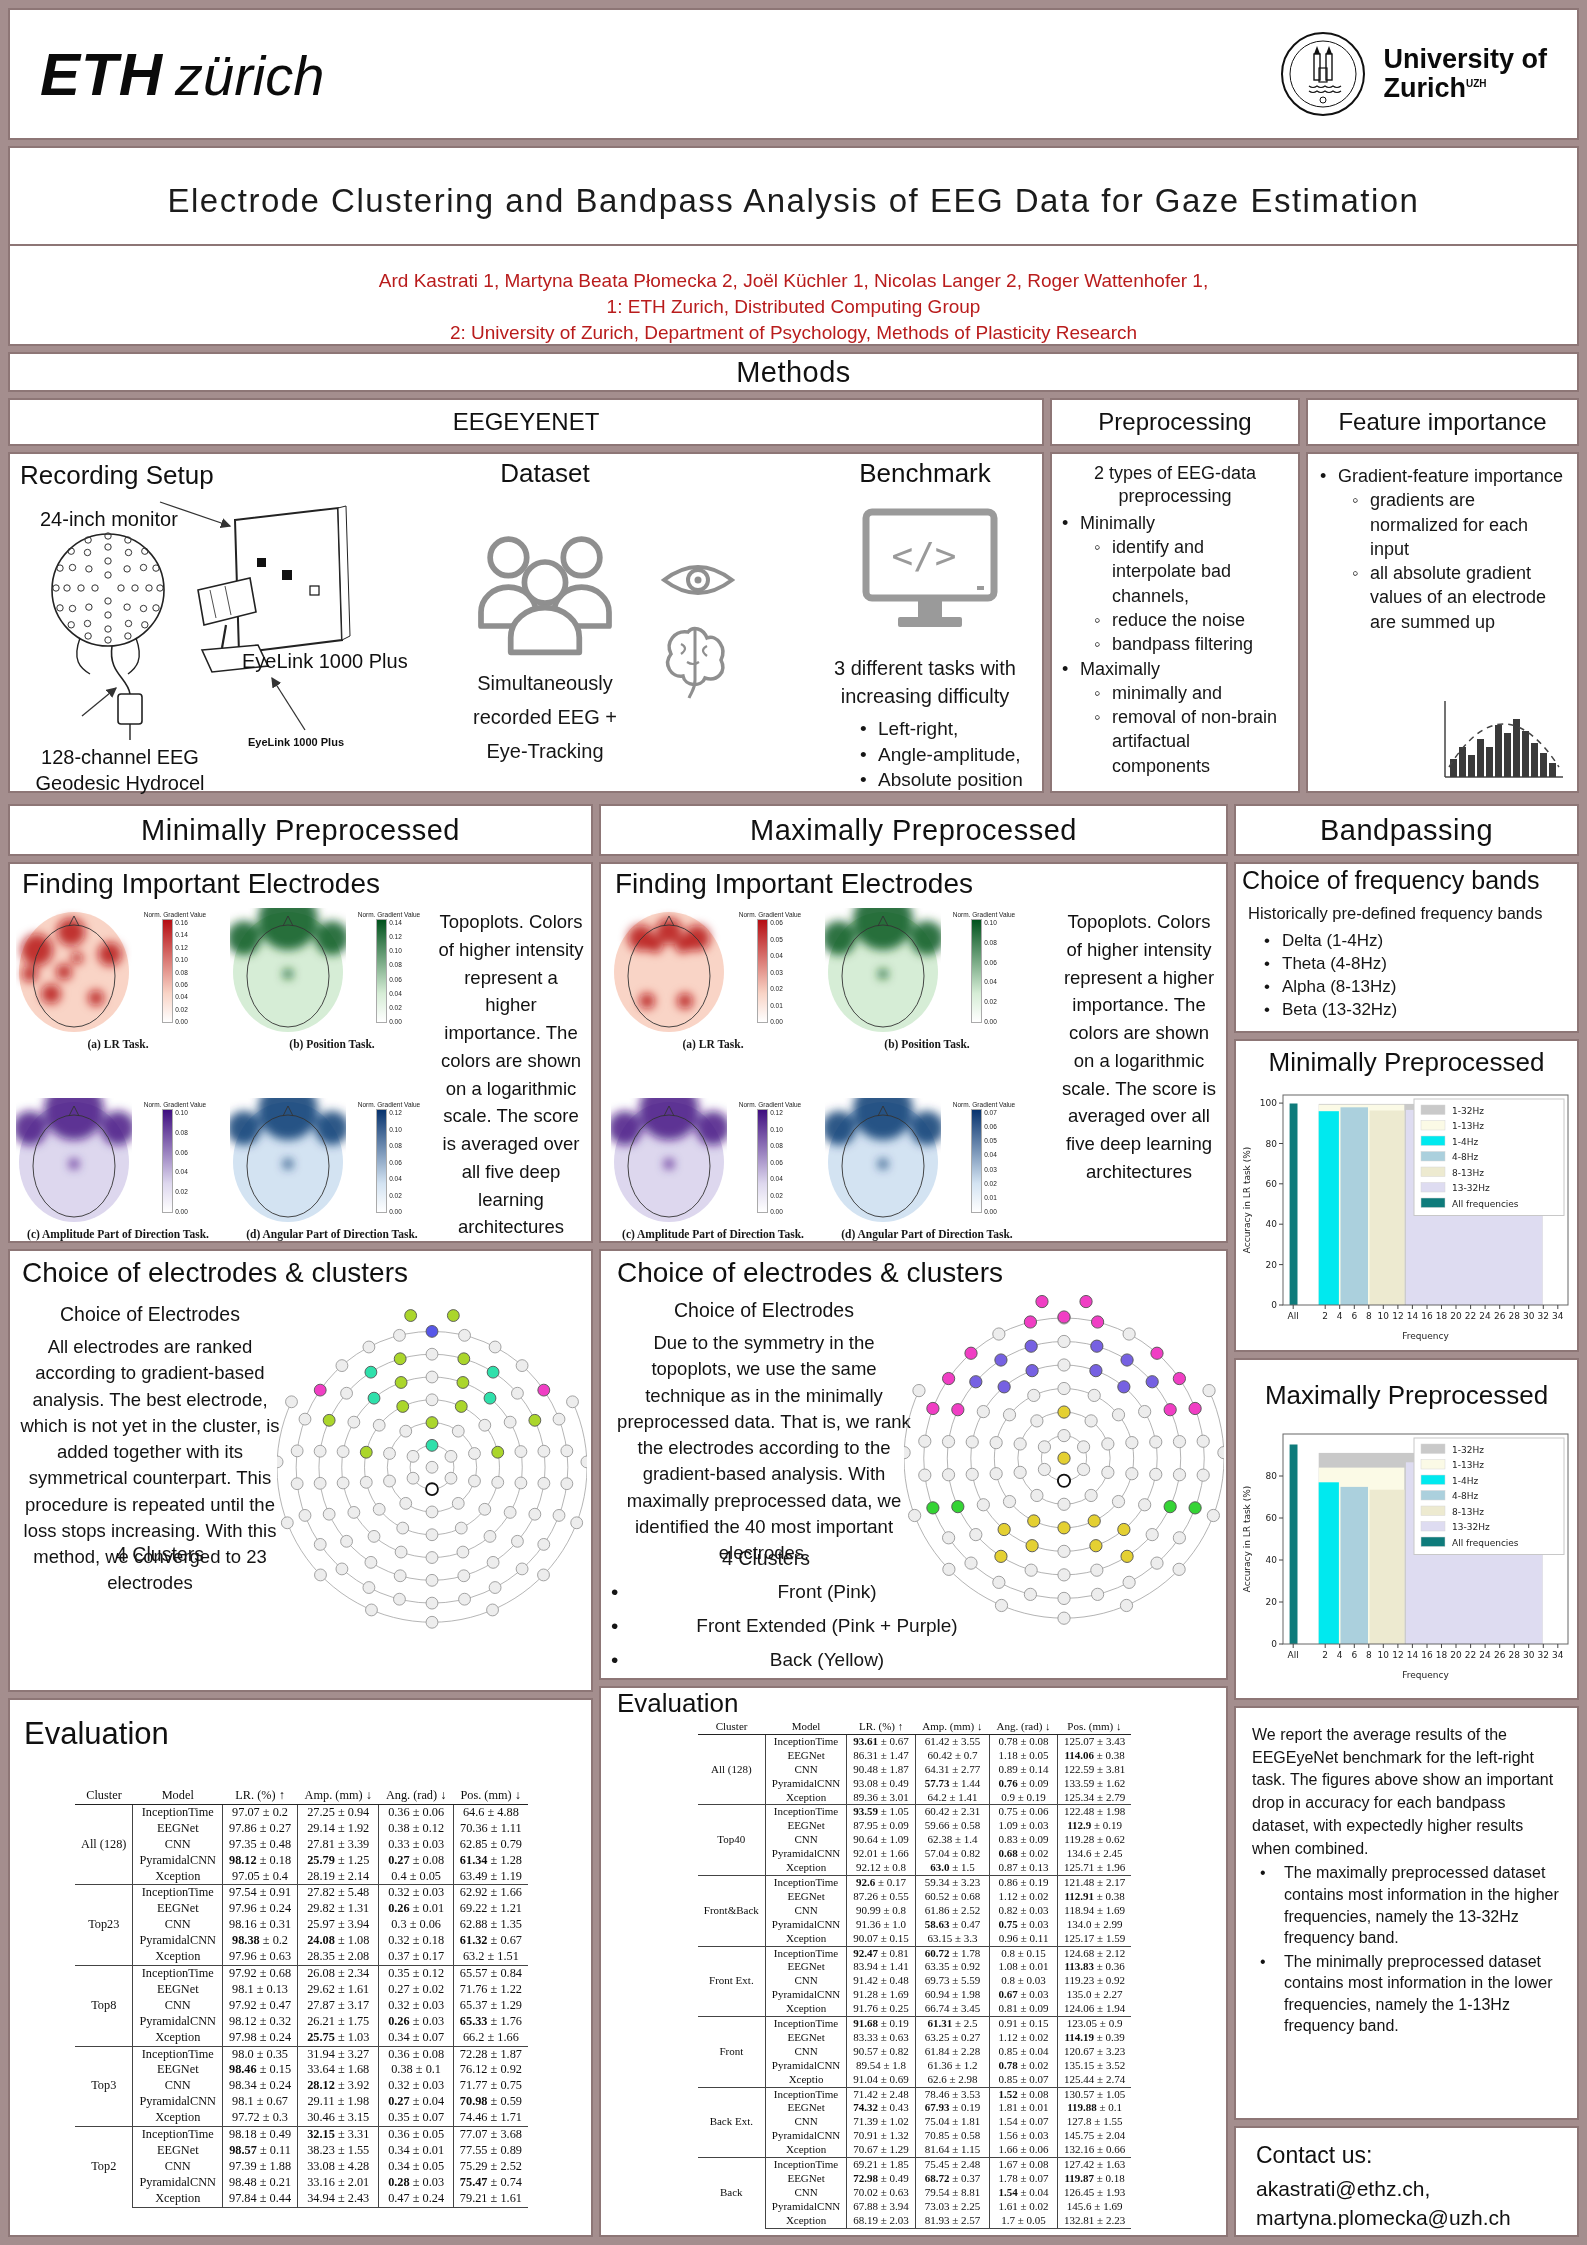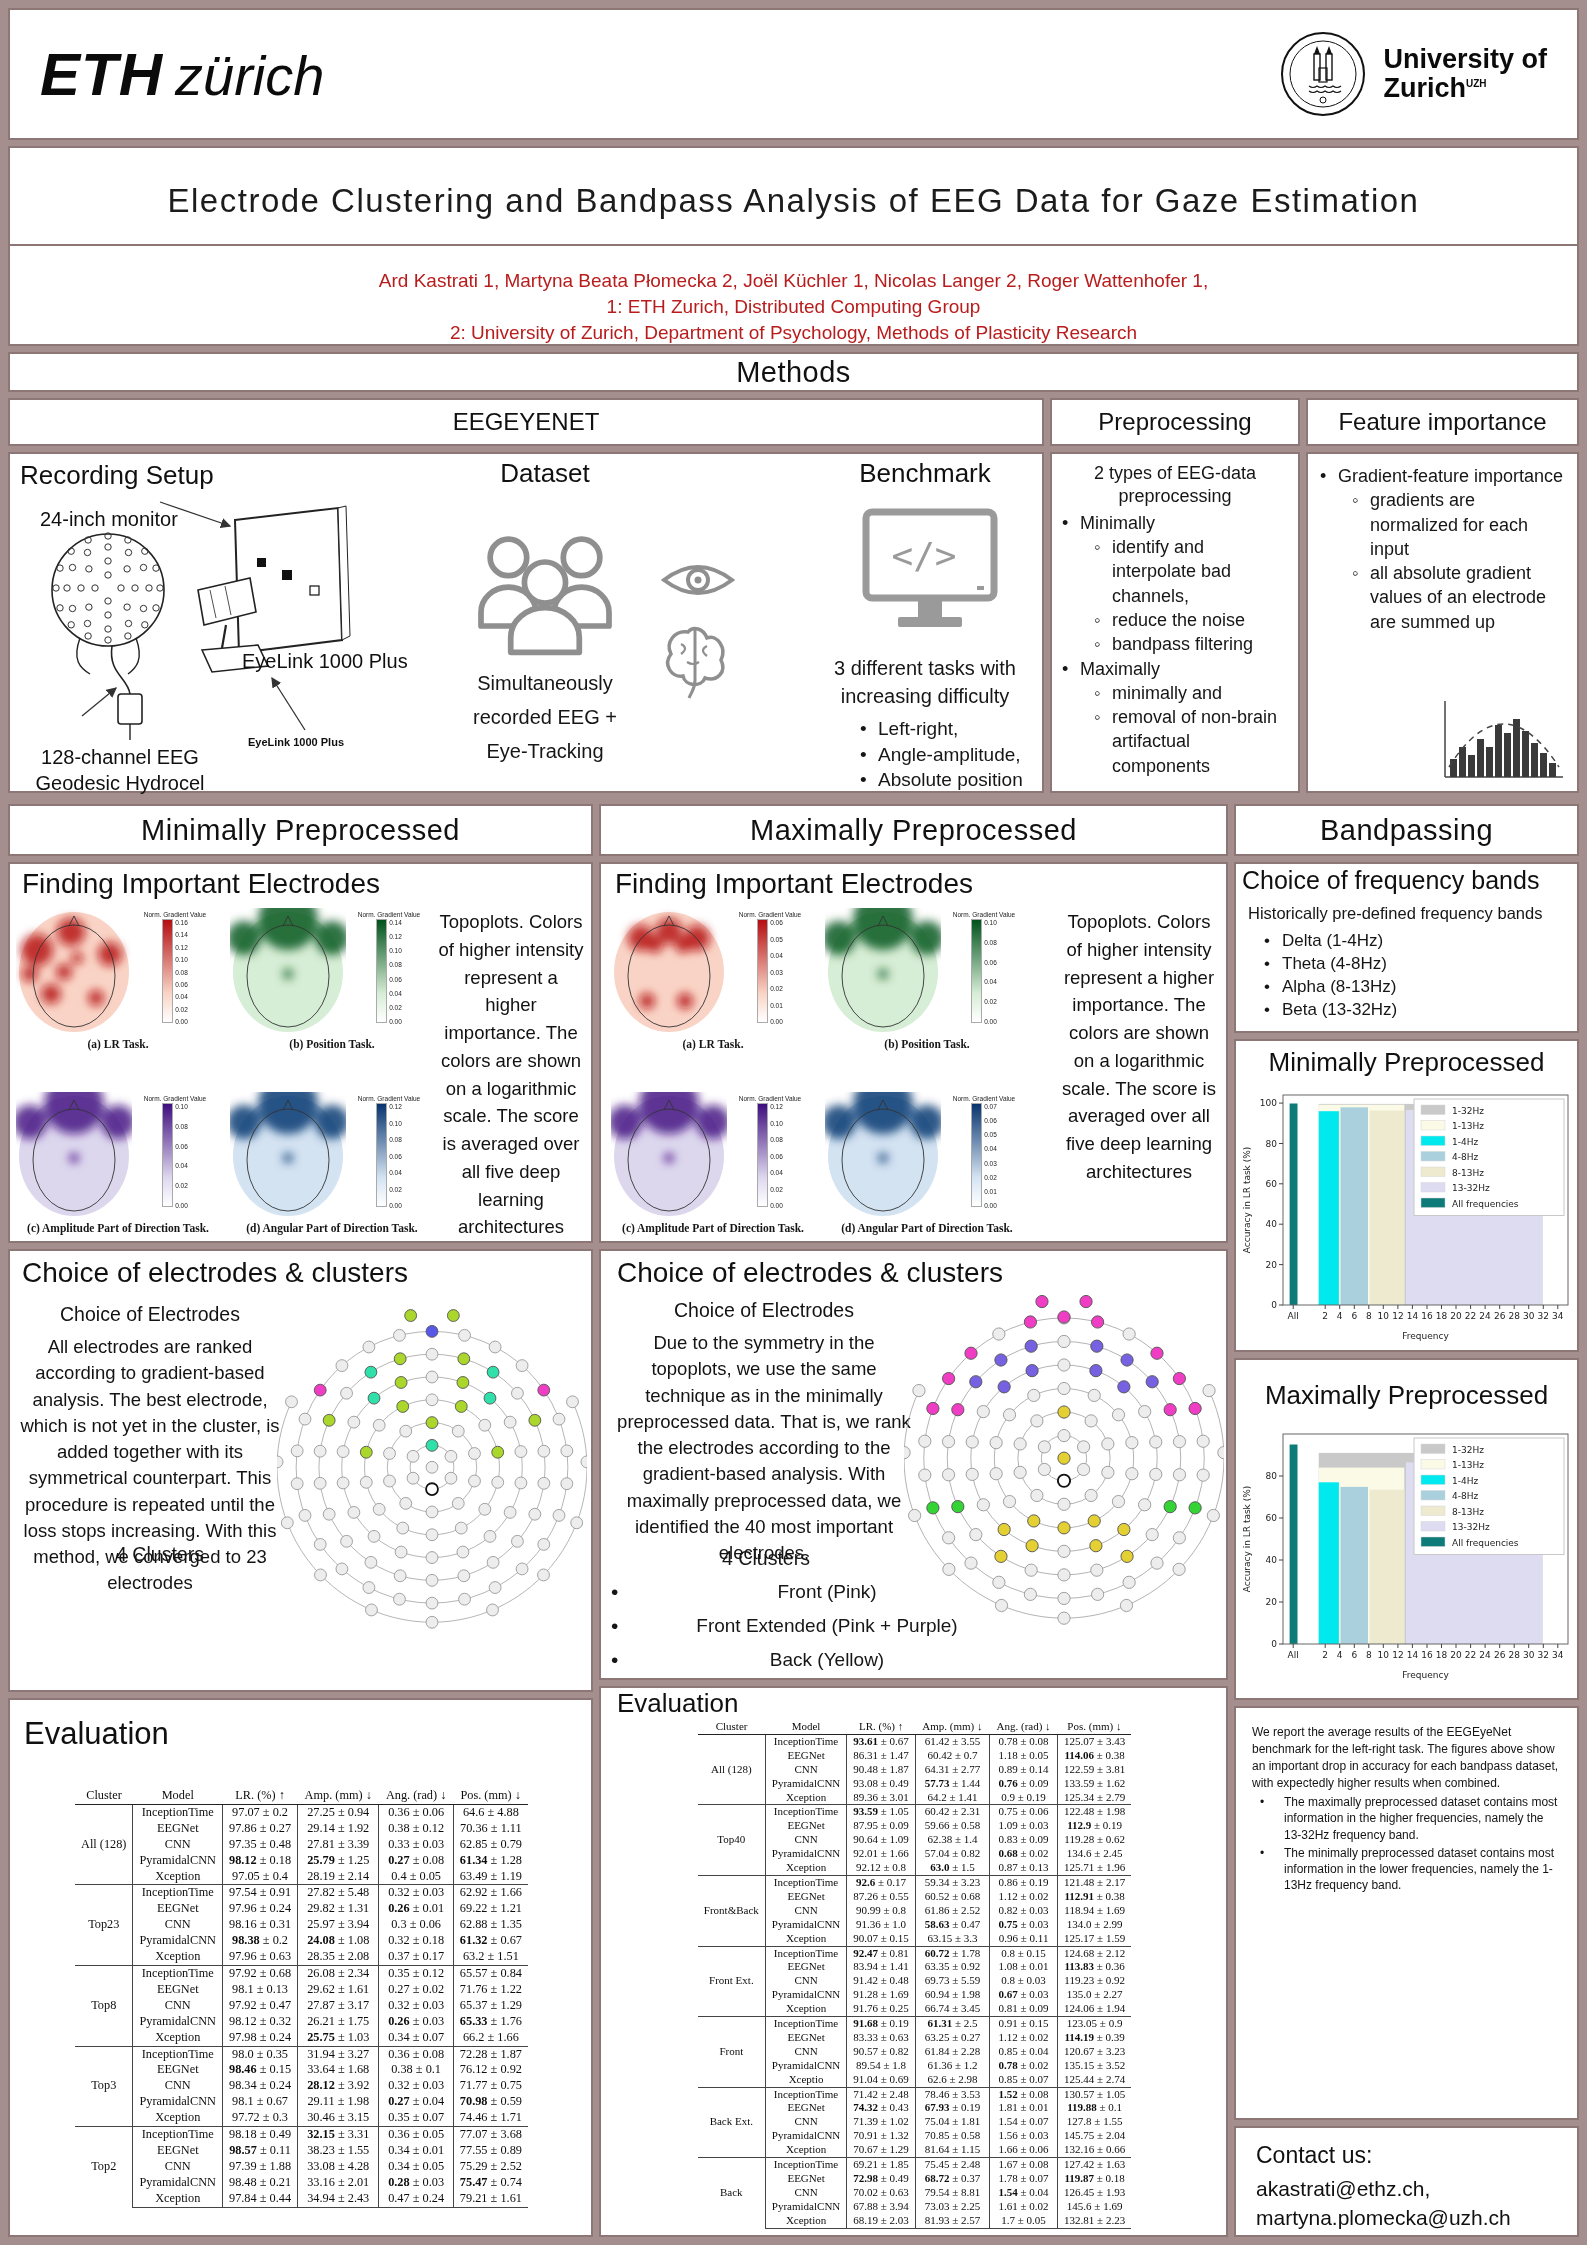--- a/index.html
+++ b/index.html
@@ -24,21 +24,21 @@
   ul.l1{list-style:none}
   ul.l1>li{position:relative;padding-left:18px;line-height:1.35}
   ul.l1>li::before{content:"\2022";position:absolute;left:0}
   ul.l2{list-style:none;padding-left:12px}
   ul.l2>li{position:relative;padding-left:20px;line-height:1.35}
   ul.l2>li::before{content:"\25e6";position:absolute;left:2px}
   ul.clusters{list-style:none;position:absolute}
   ul.clusters>li{position:relative;text-align:center;padding:0 8px 0 26px;line-height:34px;font-size:19px}
   ul.clusters>li::before{content:"\2022";position:absolute;left:8px;font-size:21px}
   
-  .topo-grid{position:absolute;display:flex;flex-wrap:wrap;gap:0 10px}
+  .topo-grid{position:absolute;display:flex;flex-wrap:wrap;gap:6px 10px}
   .tp{width:204px;height:184px}
   .tp-row{display:flex;align-items:flex-start}
   .tp-head{width:116px;height:128px}
   .tp-cb{width:86px}
   .tp-cbl{font-size:6.5px;text-align:center;margin:3px 0 1px;white-space:nowrap;color:#222}
   .tp-cbx{display:flex;gap:2px;justify-content:center}
   .tp-bar{width:11px;height:104px;border:1px solid #aaa}
   .tp-ticks{display:flex;flex-direction:column;justify-content:space-between;height:106px;font-size:6.5px;color:#222}
   .tp-cap{text-align:center;font-family:"Liberation Serif","DejaVu Serif",serif;font-weight:bold;font-size:11.5px;margin-top:2px;white-space:nowrap}
   .fi-note{position:absolute;text-align:center;font-size:18.5px;line-height:1.5;color:#111}
@@ -57,21 +57,21 @@
   .evt tr:last-child td{border-bottom:1px solid #444}
   #tbl-min .evt{font-size:12.3px}
   #tbl-min .evt td,#tbl-min .evt th{height:15.9px;line-height:15.9px}
   #tbl-max .evt{font-size:11px}
   #tbl-max .evt td,#tbl-max .evt th{height:13.9px;line-height:13.9px}
   .tbl-wrap{position:absolute;overflow:hidden}
   
   .chart-title{position:absolute;width:100%;text-align:center;font-size:26px;color:#101010}
   .tk{font-size:9px;fill:#222;font-family:"DejaVu Sans",sans-serif}
   
-  .disc{padding:16px 16px 0 16px;font-size:12px;line-height:1.42;color:#141414}
+  .disc{padding:16px 16px 0 16px;font-size:16px;line-height:1.42;color:#141414}
   .disc ul.l1{margin-top:2px;padding-left:8px}
   .disc ul.l1>li{padding-left:24px;margin-bottom:2px}
   .contact{padding:14px 20px;color:#101010}
   .contact .ch1{font-size:23px;margin-bottom:6px}
   .contact .cl1{font-size:21px;line-height:1.38}
   .iconlabel{position:absolute;color:#101010}
 </style>
 </head>
 <body>
 

